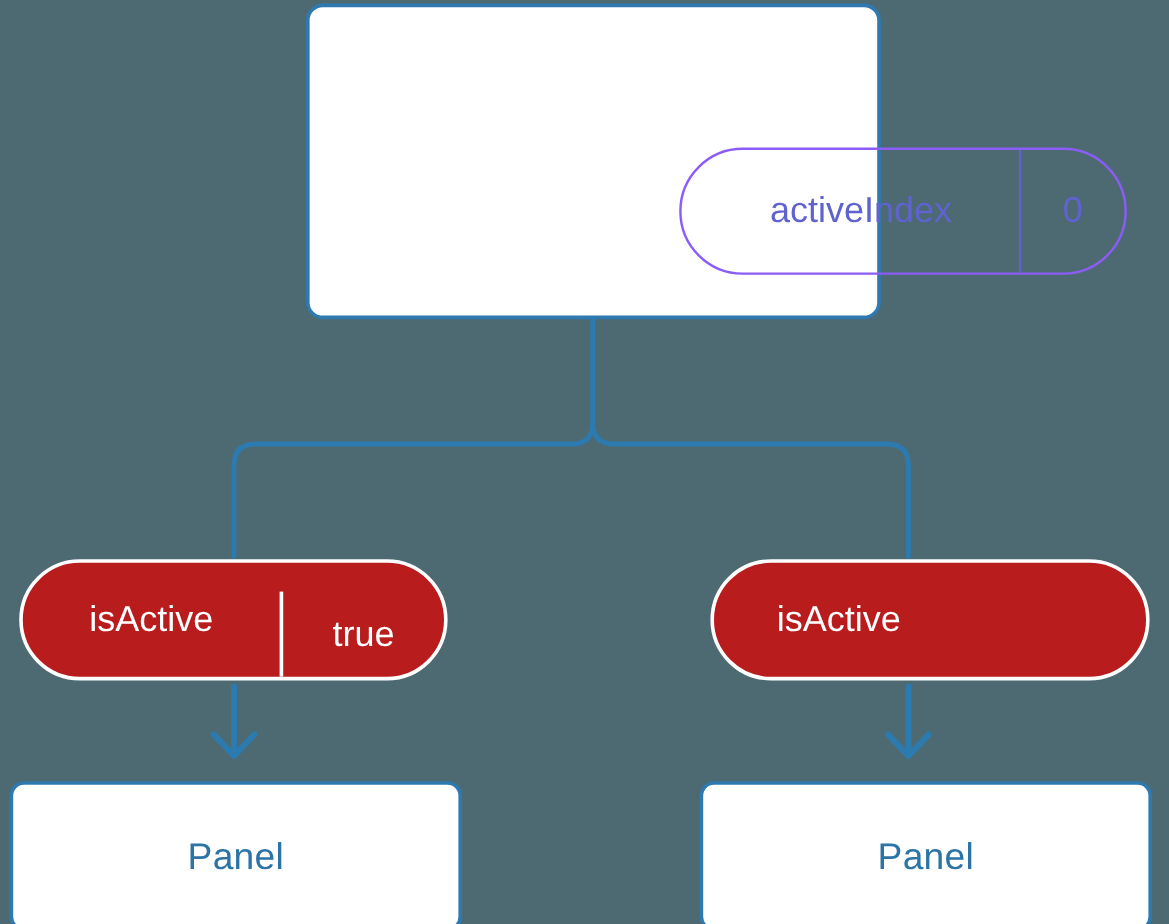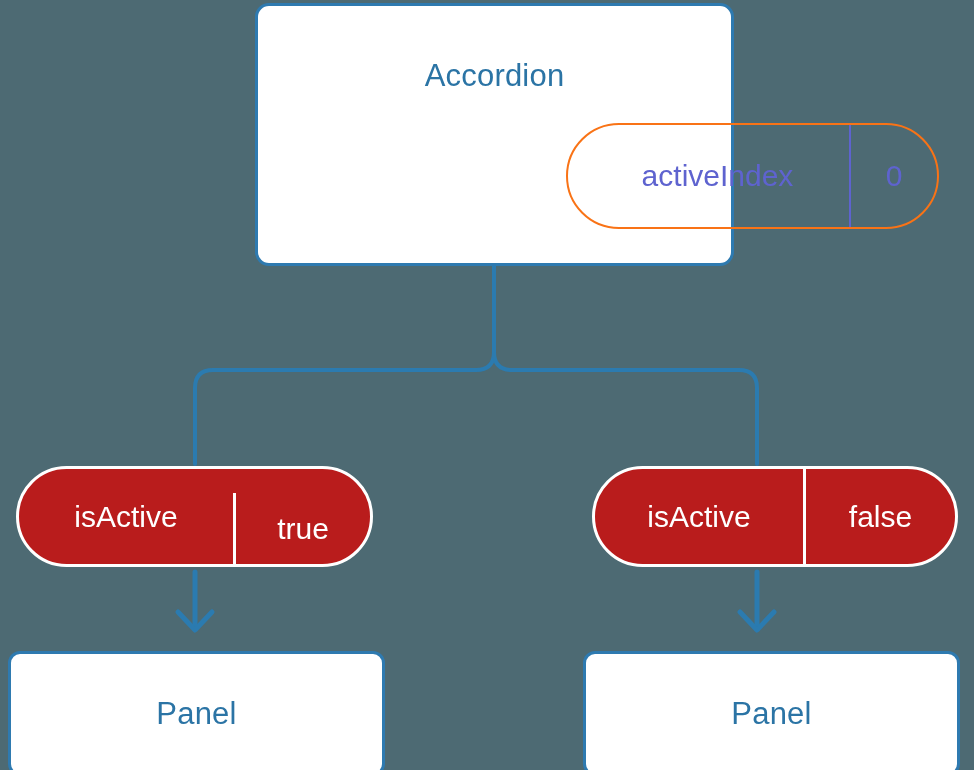--- a/index.html
+++ b/index.html
@@ -91,21 +91,21 @@
     align-items: center;
     justify-content: center;
     font-size: 30px;
     line-height: 1;
     white-space: nowrap;
     box-sizing: border-box;
   }
 
   
   .pill-outline {
-    border: 2px solid #f97316;
+    border: 2px solid #8b5cf6;
     background: transparent;
   }
   .pill-outline .pill-key {
     color: #5e63cf;
     flex: 0 0 279px;
     padding-left: 18px;
   }
   .pill-outline .pill-val {
     color: #5e63cf;
     flex: 1 1 auto;
@@ -162,38 +162,36 @@
     <path d="M 494 266 L 494 352 Q 494 370 512 370 L 739 370 Q 757 370 757 388 L 757 464" fill="none" stroke="#2b7bb0" stroke-width="4" stroke-linecap="round"></path>
 
     <path d="M 195 572 L 195 628" fill="none" stroke="#2b7bb0" stroke-width="5" stroke-linecap="round"></path>
     <path d="M 178 612 L 195 630 L 212 612" fill="none" stroke="#2b7bb0" stroke-width="5" stroke-linecap="round" stroke-linejoin="round"></path>
 
     <path d="M 757 572 L 757 628" fill="none" stroke="#2b7bb0" stroke-width="5" stroke-linecap="round"></path>
     <path d="M 740 612 L 757 630 L 774 612" fill="none" stroke="#2b7bb0" stroke-width="5" stroke-linecap="round" stroke-linejoin="round"></path>
   </svg>
 
   <div class="card" id="accordion-card">
-    <div class="card-title">Accordion</div>
     <div class="pill pill-outline" id="pill-activeindex">
       <div class="pill-key">activeIndex</div>
       <div class="pill-val">0</div>
     </div>
   </div>
 
   <div class="pill pill-filled" id="pill-isactive-left">
     <div class="pill-key">isActive</div>
     <div class="pill-val">true</div>
   </div>
 
   <div class="card panel-card" id="panel-left">
     <div class="card-title">Panel</div>
   </div>
 
   <div class="pill pill-filled" id="pill-isactive-right">
     <div class="pill-key">isActive</div>
-    <div class="pill-val">false</div>
   </div>
 
   <div class="card panel-card" id="panel-right">
     <div class="card-title">Panel</div>
   </div>
 
 </div>
 
 </body></html>

